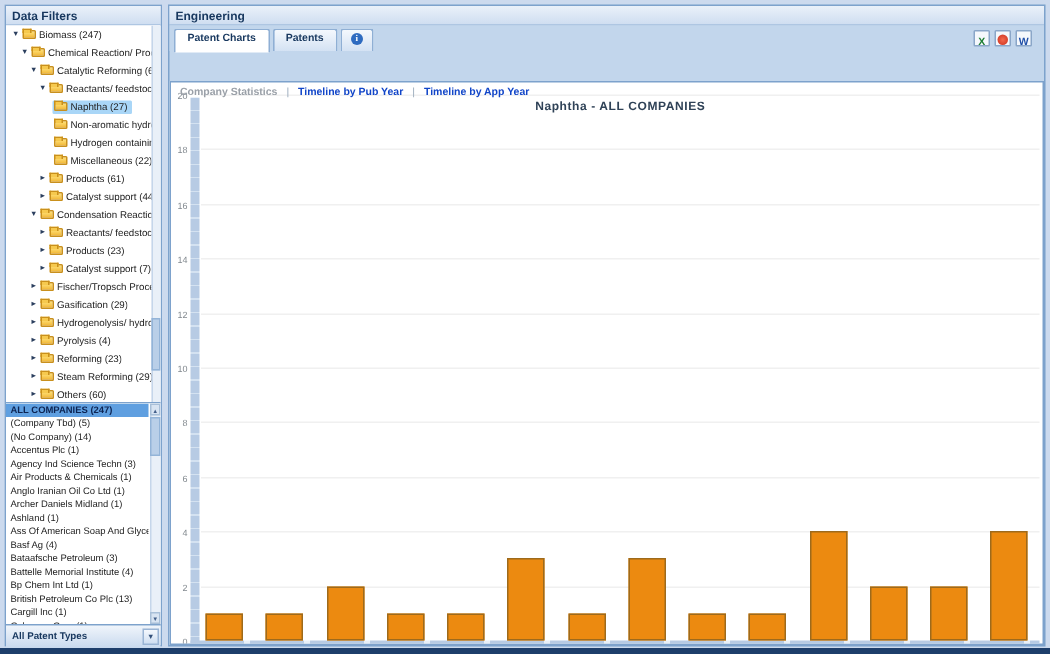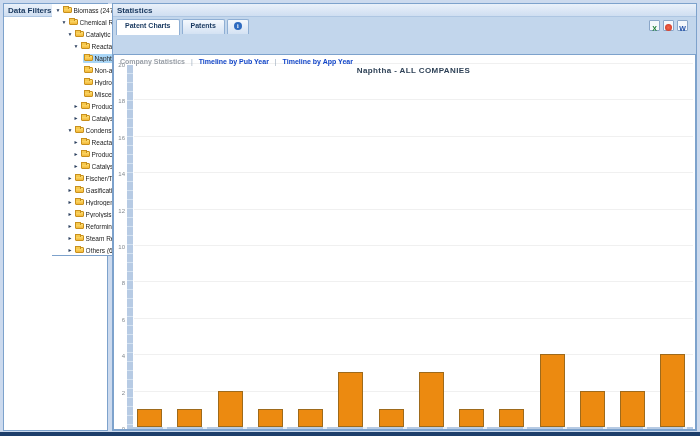--- a/index.html
+++ b/index.html
@@ -6,21 +6,21 @@
   html,body { width:700px; height:436px; overflow:hidden; }
   body {
     background:#ccdaee;
     font-family:"Liberation Sans", sans-serif;
     position:relative;
   }
   .bottom-bar { position:absolute; left:0; right:0; bottom:0; height:4px; background:#1d3e6b; }
 
   
   .panel { position:absolute; top:3px; background:#fff; border:1px solid #7da2cc; }
-  #left-panel  { left:3px;  width:105px; height:428px; display:flex; flex-direction:row; }
+  #left-panel  { left:3px;  width:105px; height:428px; display:flex; flex-direction:column; }
   #right-panel { left:112px; width:585px; height:428px; background:#c2d6ec; }
 
   .panel-header {
     height:13px; flex:none;
     background:linear-gradient(#eaf1fa,#cfdef1);
     border-bottom:1px solid #aec6e2;
     color:#17375e; font-size:8px; font-weight:bold;
     padding:1px 0 0 4px; line-height:11px; white-space:nowrap;
   }
 
@@ -281,21 +281,21 @@
     </div>
   </div>
 
   <div id="patent-type-bar">
     <span>All Patent Types</span>
     <span id="patent-type-arrow">▼</span>
   </div>
 </div>
 
 <div class="panel" id="right-panel">
-  <div class="panel-header">Statistics</div>
+  <div class="panel-header">Engineering</div>
 
   <div id="tab-strip">
     <div class="tab active">Patent Charts</div>
     <div class="tab">Patents</div>
     <div class="tab info-tab">
       <span class="info-glyph">i</span>
     </div>
     <div id="export-group">
       <div class="export-btn">
         <span class="glyph-excel">X</span>

